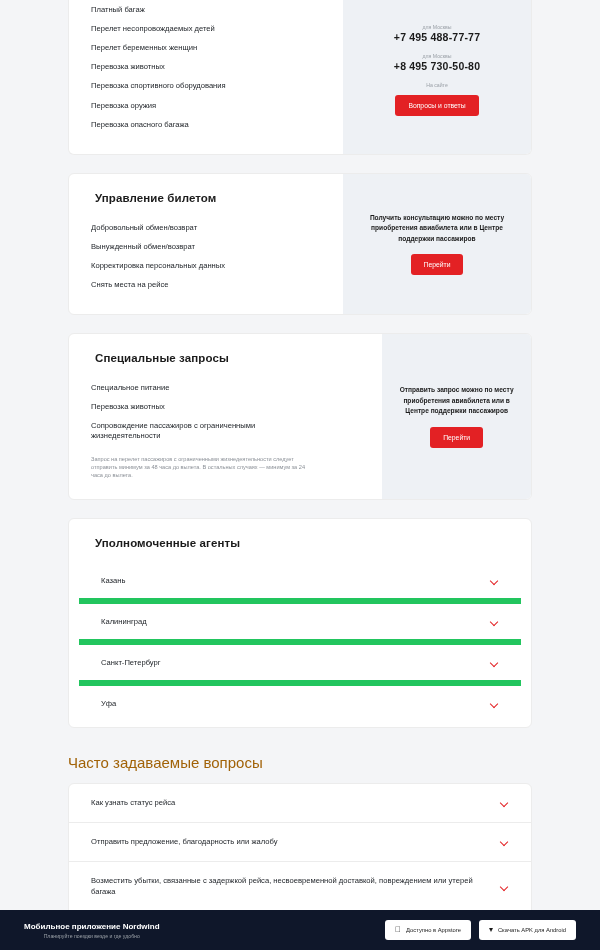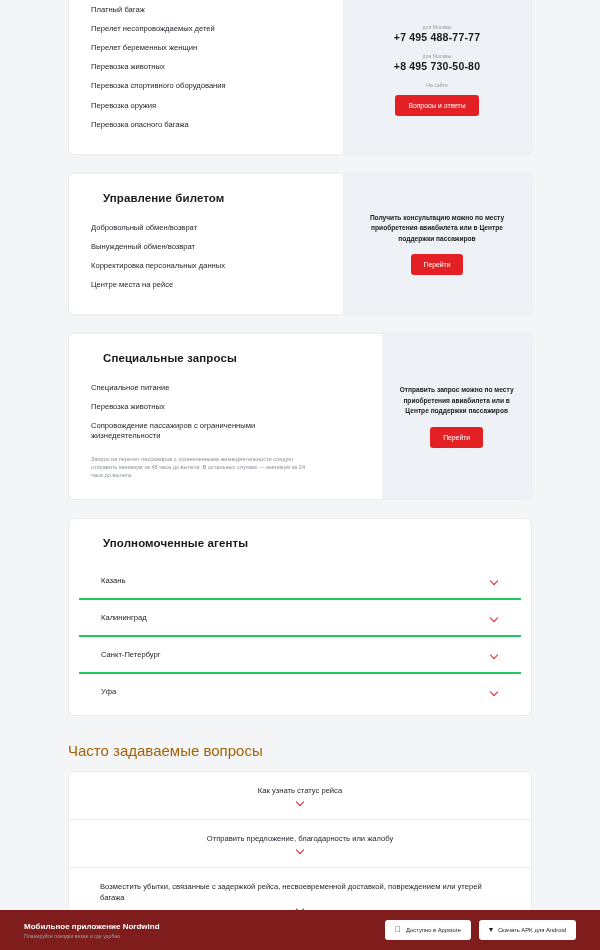--- a/index.html
+++ b/index.html
@@ -44,21 +44,21 @@
     display: flex;
     flex-direction: column;
     align-items: center;
     justify-content: center;
     text-align: center;
   }
   .card-title {
     font-size: 11.5px;
     font-weight: bold;
     color: #1b1b1b;
-    margin: 0 0 14px 12px;
+    margin: 0 0 14px 4px;
     letter-spacing: .1px;
   }
   .link-list { list-style: none; margin: 0; padding: 0; }
   .link-list li {
     font-size: 7.6px;
     color: #22262b;
     padding: 5px 0;
     line-height: 1.2;
     cursor: pointer;
   }
@@ -117,21 +117,21 @@
     display: block;
     padding: 18px 0 6px 0;
   }
   .agents-card .card-title { padding: 0 22px; }
   .acc-row {
     display: flex;
     align-items: center;
     justify-content: space-between;
     padding: 13px 22px;
     margin: 0 10px;
-    border-bottom: 2px solid #22c55e;
+    border-bottom: 6px solid #22c55e;
     cursor: pointer;
   }
   .agents-card .acc-row:last-child { border-bottom: none; }
   .acc-label {
     font-size: 7.6px;
     color: #22262b;
   }
   .chev {
     width: 9px;
     height: 9px;
@@ -164,41 +164,41 @@
     border: 1px solid #ececec;
     overflow: hidden;
   }
   .faq-row {
     display: flex;
     align-items: center;
     justify-content: space-between;
     padding: 13px 22px;
     border-bottom: 1px solid #ececec;
     cursor: pointer;
-    flex-direction: column;
   }
   .faq-list .faq-row:last-child { border-bottom: none; }
   .faq-q {
     font-size: 7.6px;
     color: #22262b;
     line-height: 1.55;
     max-width: 400px;
   }
 
   
   .footer {
     position: absolute;
     left: 0; bottom: 0;
     width: 600px;
     height: 40px;
-    background: #7f1d1d;
+    background: #0f172a;
     display: flex;
     align-items: center;
     justify-content: space-between;
     padding: 0 24px;
+    text-align: center;
   }
   .footer-title {
     font-size: 8px;
     font-weight: bold;
     color: #ffffff;
     margin: 0 0 2px 0;
   }
   .footer-sub {
     font-size: 5.2px;
     color: #9aa0a7;
@@ -246,21 +246,21 @@
     </div>
   </div>
 
   <div class="card">
     <div class="card-left">
       <h3 class="card-title">Управление билетом</h3>
       <ul class="link-list">
         <li>Добровольный обмен/возврат</li>
         <li>Вынужденный обмен/возврат</li>
         <li>Корректировка персональных данных</li>
-        <li>Центре места на рейсе</li>
+        <li>Снять места на рейсе</li>
       </ul>
     </div>
     <div class="card-right">
       <div class="right-text">Получить консультацию можно по месту приобретения авиабилета или в Центре поддержки пассажиров</div>
       <button class="btn-red">Перейти</button>
     </div>
   </div>
 
   <div class="card">
     <div class="card-left">

